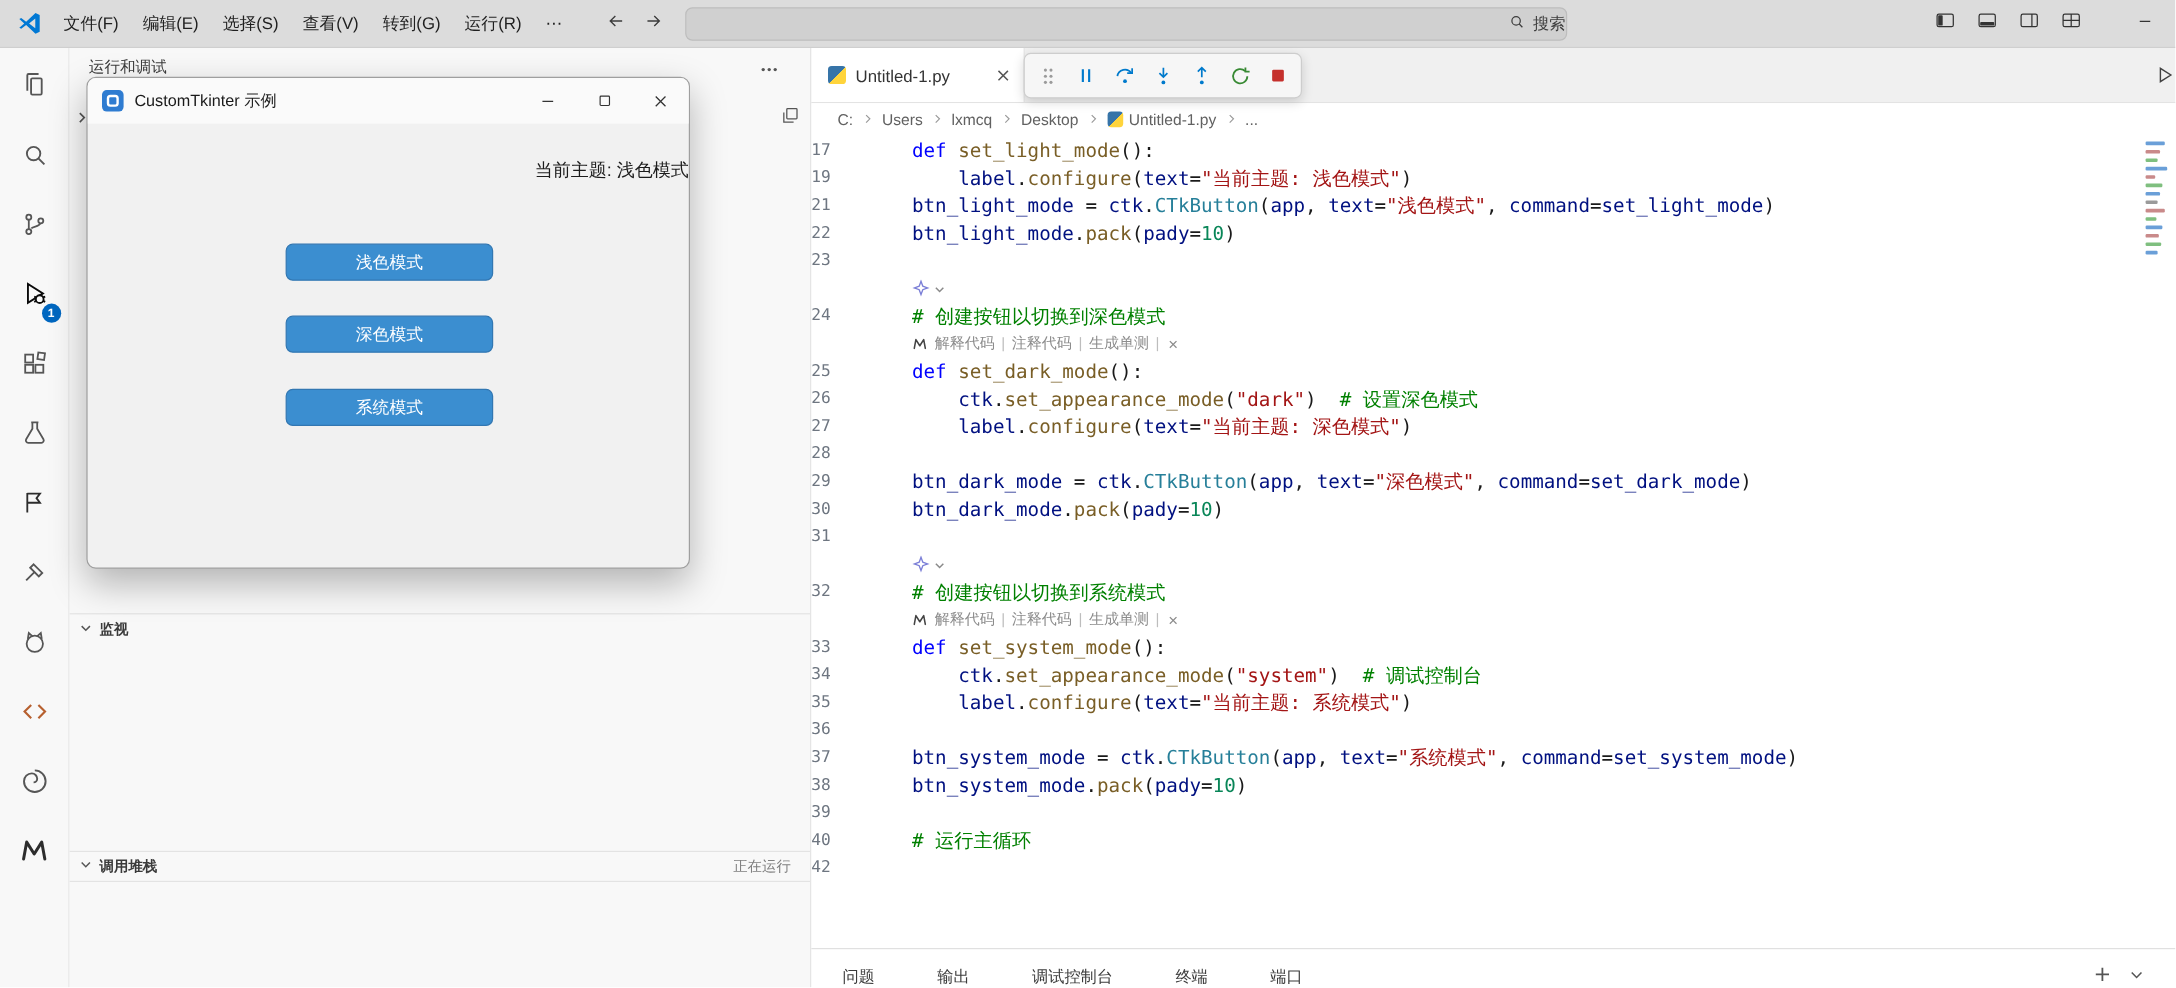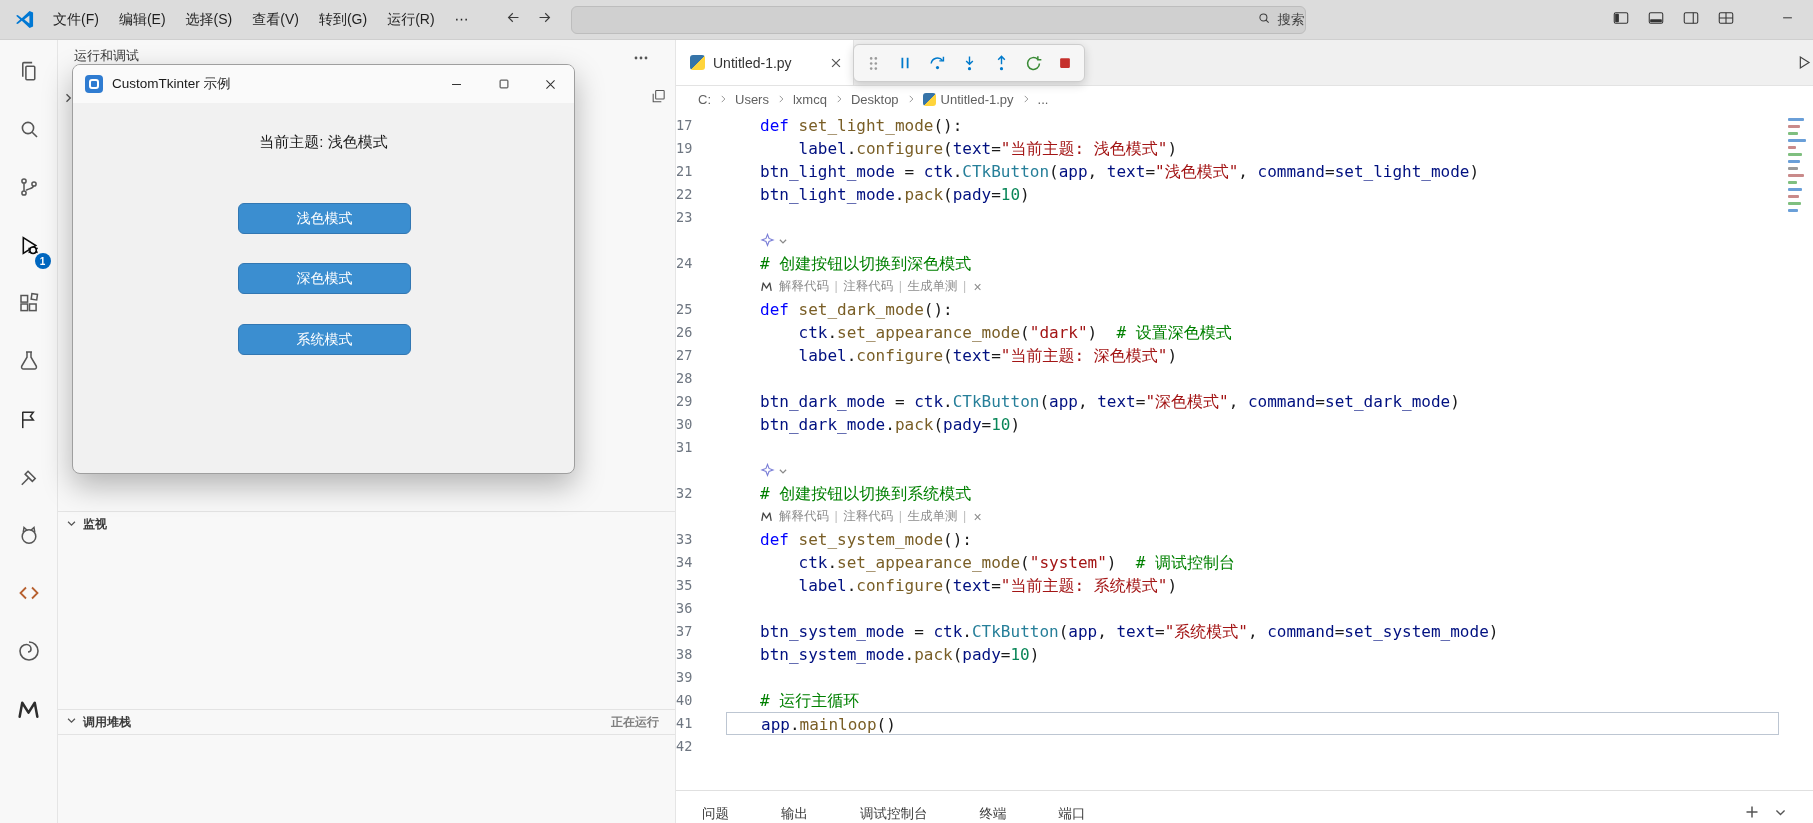--- a/index.html
+++ b/index.html
@@ -27,21 +27,21 @@
   .ab-badge{position:absolute;right:7px;bottom:7px;min-width:16px;height:16px;border-radius:8px;background:#0067c0;color:#fff;font-size:10px;display:flex;align-items:center;justify-content:center;padding:0 3px;font-weight:bold}
 
   .sidebar{width:618px;background:#f8f8f8;border-right:1px solid #e5e5e5;position:relative;flex:none}
   .sb-title{position:absolute;top:7px;left:16px;font-size:13px;color:#3b3b3b;white-space:nowrap}
   .sb-more{position:absolute;top:10px;right:26px;color:#555;display:flex}
   .sb-chev{position:absolute;top:52px;left:4px;color:#555;display:flex}
   .sb-restore{position:absolute;top:48px;right:8px;color:#555;display:flex}
   .sb-section{position:absolute;left:0;right:0;height:26px;display:flex;align-items:center;gap:6px;padding-left:8px;border-top:1px solid #e3e3e3;font-size:12px;font-weight:bold;color:#3b3b3b}
   .sb-watch{top:471px}
   .sb-callstack{top:669px;border-bottom:1px solid #e3e3e3}
-  .sb-status{margin-left:auto;margin-right:16px;font-weight:bold;color:#7f7f7f;font-size:12px}
+  .sb-status{margin-left:auto;margin-right:16px;font-weight:normal;color:#7f7f7f;font-size:12px}
 
   
   .editor{flex:1;display:flex;flex-direction:column;background:#fff;min-width:0}
   .tabbar{height:46px;background:#f0f0f0;border-bottom:1px solid #e3e3e3;display:flex;align-items:stretch}
   .tab{width:178px;background:#fff;border-right:1px solid #e3e3e3;display:flex;align-items:center;gap:8px;padding:0 10px 0 14px;font-size:14px;color:#333;flex:none}
   .tab-close{margin-left:auto;color:#555;display:flex}
   .run-btn{margin-left:auto;align-self:center;margin-right:0;color:#424242;display:flex}
   .pyicon{width:15px;height:15px;border-radius:3px;background:linear-gradient(135deg,#3674a8 0 52%,#ffd43b 52% 100%);flex:none}
   .pyicon.small{width:13px;height:13px}
   .breadcrumbs{height:26px;display:flex;align-items:center;padding-left:22px;gap:7px;font-size:13px;color:#616161;background:#fff}
@@ -69,21 +69,21 @@
   .panel-right{margin-left:auto;display:flex;gap:14px;color:#555;align-items:center}
 
   
   .ctk{position:absolute;left:72px;top:64px;width:503px;height:410px;border:1px solid #9f9f9f;border-radius:8px;background:#f1f1f1;box-shadow:0 12px 30px rgba(0,0,0,.28);z-index:60;overflow:hidden}
   .ctk-tb{height:38px;background:#fafafa;display:flex;align-items:center;padding-left:12px;gap:9px}
   .ctk-icon{width:18px;height:18px;border-radius:4px;background:#2f7cd1;position:relative;flex:none}
   .ctk-icon:after{content:"";position:absolute;inset:4px;border:2px solid #fff;border-radius:3px}
   .ctk-title{font-size:13.5px;color:#1a1a1a;white-space:nowrap}
   .ctk-controls{margin-left:auto;display:flex;height:100%}
   .ctk-ctl{width:47px;display:flex;align-items:center;justify-content:center;color:#333}
-  .ctk-label{position:absolute;left:0;right:0;top:68px;text-align:center;font-size:15px;color:#1c1c1c}
+  .ctk-label{position:absolute;left:0;right:0;top:68px;text-align:right;font-size:15px;color:#1c1c1c}
   .ctk-btn{position:absolute;left:165px;width:173px;height:31px;border-radius:6px;background:#3b8ed0;border:1px solid #3277b2;color:#fff;font-size:14px;display:flex;align-items:center;justify-content:center}
   .ctk-btn.b0{top:138px}.ctk-btn.b1{top:198px}.ctk-btn.b2{top:259px}
 
   
   .dbgbar{position:absolute;left:853px;top:44px;height:38px;z-index:40;background:#f6f6f6;border:1px solid #cdcdcd;border-radius:6px;box-shadow:0 3px 10px rgba(0,0,0,.16);display:flex;align-items:center;padding:0 6px;gap:6px}
   .dbg-btn{width:26px;height:26px;display:flex;align-items:center;justify-content:center}
 </style>
 </head>
 <body>
 
@@ -345,21 +345,20 @@
                   <path d="M3.5 19L6 5.5l6 9.5 6-9.5L20.5 19"></path>
                 </svg><span class="ai-link">解释代码</span><span class="sep"> | </span><span class="ai-link">注释代码</span><span class="sep"> | </span><span class="ai-link">生成单测</span><span class="sep"> | </span><span class="ai-close">×</span></span></div>
             <div class="crow"><span class="ln">33</span><span class="lc"><span class="tok-k">def</span><span class="tok-p"> </span><span class="tok-f">set_system_mode</span><span class="tok-p">():</span></span></div>
             <div class="crow"><span class="ln">34</span><span class="lc"><span class="tok-p">    </span><span class="tok-v">ctk</span><span class="tok-p">.</span><span class="tok-f">set_appearance_mode</span><span class="tok-p">(</span><span class="tok-s">"system"</span><span class="tok-p">)  </span><span class="tok-m"># 调试控制台</span></span></div>
             <div class="crow"><span class="ln">35</span><span class="lc"><span class="tok-p">    </span><span class="tok-v">label</span><span class="tok-p">.</span><span class="tok-f">configure</span><span class="tok-p">(</span><span class="tok-v">text</span><span class="tok-o">=</span><span class="tok-s">"当前主题: 系统模式"</span><span class="tok-p">)</span></span></div>
             <div class="crow"><span class="ln">36</span><span class="lc"></span></div>
             <div class="crow"><span class="ln">37</span><span class="lc"><span class="tok-v">btn_system_mode</span><span class="tok-p"> </span><span class="tok-o">=</span><span class="tok-p"> </span><span class="tok-v">ctk</span><span class="tok-p">.</span><span class="tok-c">CTkButton</span><span class="tok-p">(</span><span class="tok-v">app</span><span class="tok-p">, </span><span class="tok-v">text</span><span class="tok-o">=</span><span class="tok-s">"系统模式"</span><span class="tok-p">, </span><span class="tok-v">command</span><span class="tok-o">=</span><span class="tok-v">set_system_mode</span><span class="tok-p">)</span></span></div>
             <div class="crow"><span class="ln">38</span><span class="lc"><span class="tok-v">btn_system_mode</span><span class="tok-p">.</span><span class="tok-f">pack</span><span class="tok-p">(</span><span class="tok-v">pady</span><span class="tok-o">=</span><span class="tok-n">10</span><span class="tok-p">)</span></span></div>
             <div class="crow"><span class="ln">39</span><span class="lc"></span></div>
             <div class="crow"><span class="ln">40</span><span class="lc"><span class="tok-m"># 运行主循环</span></span></div>
-            <div class="crow current"><span class="ln">41</span><span class="lc"><span class="tok-v">app</span><span class="tok-p">.</span><span class="tok-f">mainloop</span><span class="tok-p">()</span></span></div>
             <div class="crow"><span class="ln">42</span><span class="lc"></span></div>
           </div>
         <div class="minimap" id="minimap">
             <div class="mm-bar" style="background: rgb(106, 159, 216); width: 16px;"></div>
             <div class="mm-bar" style="background: rgb(201, 138, 138); width: 12px;"></div>
             <div class="mm-bar" style="background: rgb(127, 191, 127); width: 10px;"></div>
             <div class="mm-bar" style="background: rgb(106, 159, 216); width: 18px;"></div>
             <div class="mm-bar" style="background: rgb(201, 138, 138); width: 8px;"></div>
             <div class="mm-bar" style="background: rgb(127, 191, 127); width: 14px;"></div>
             <div class="mm-bar" style="background: rgb(106, 159, 216); width: 12px;"></div>

